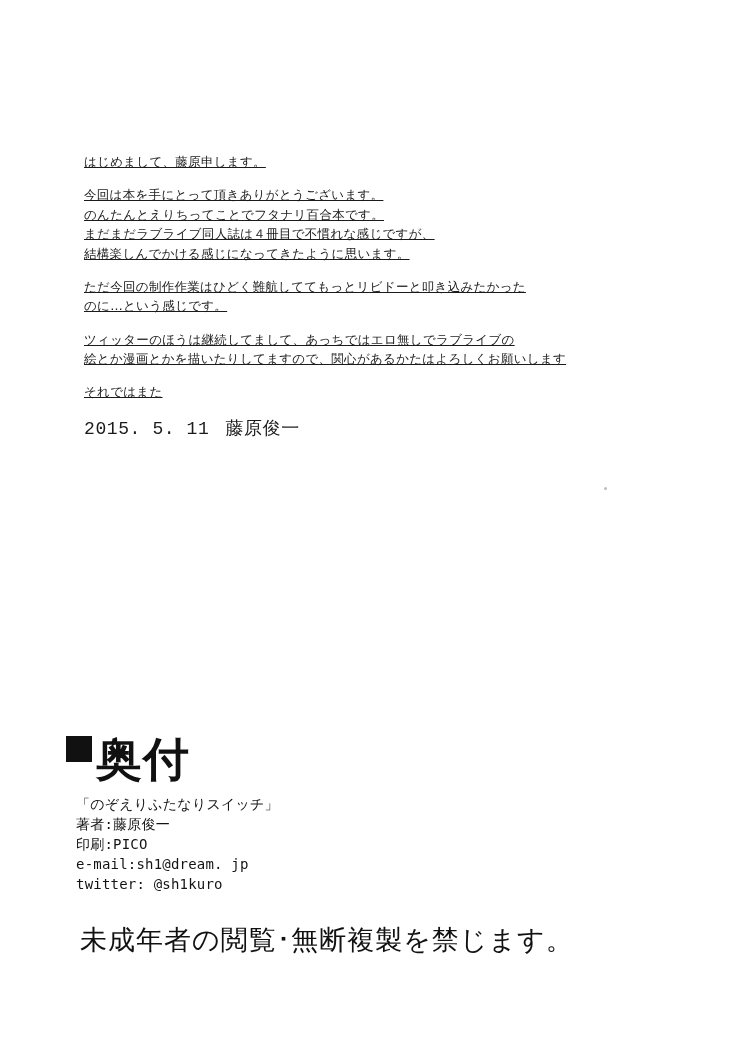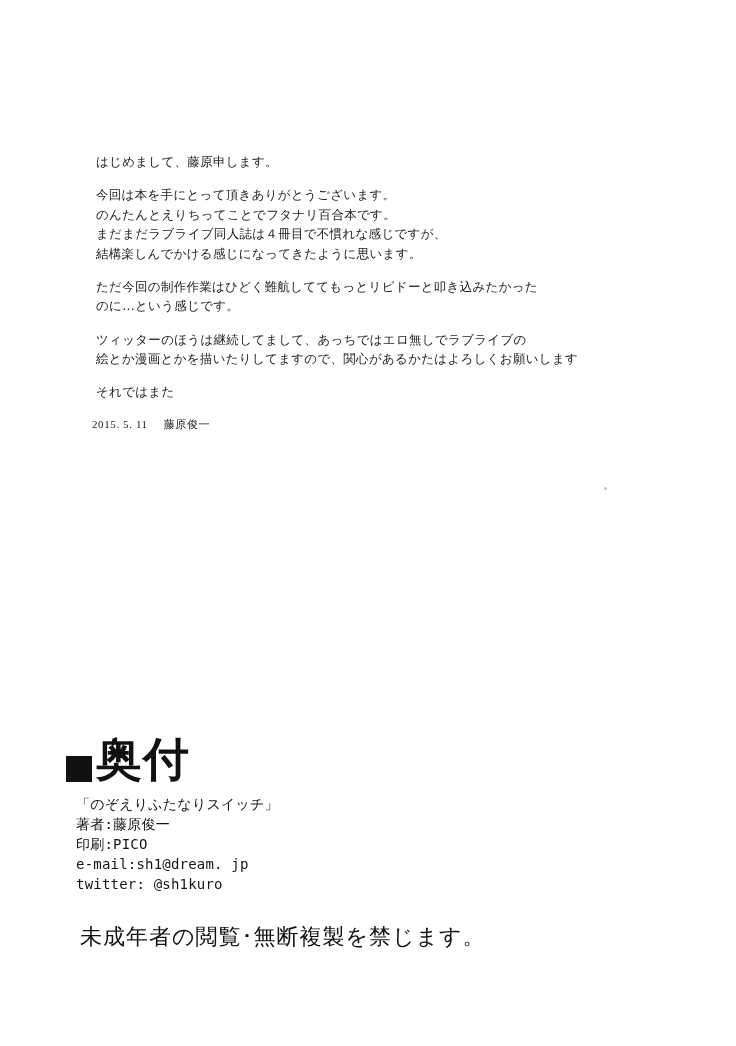--- a/index.html
+++ b/index.html
@@ -38,28 +38,29 @@
     position: absolute;
     left: 84px;
     top: 152px;
     width: 560px;
     font-size: 12.5px;
     line-height: 1.55;
     color: #1b1b1b;
     letter-spacing: 0.3px;
   }
   .para {
-    margin: 0 0 14px 12px;
+    margin: 0 0 14px 0;
     white-space: pre-line;
+    text-decoration: underline;
   }
   .signature {
-    margin: 8px;
-    font-size: 11px;
+    margin: 0;
+    font-size: 18px;
     letter-spacing: 0.6px;
-    font-family: Liberation Serif, serif;
+    font-family: Liberation Mono, monospace;
   }
   .sig-date {
     margin-right: 16px;
   }
 
   .speck {
     position: absolute;
     left: 604px;
     top: 487px;
     width: 3px;
@@ -67,21 +68,21 @@
     background: #bdbdbd;
     border-radius: 50%;
   }
 
   
   .colophon-title {
     position: absolute;
     left: 66px;
     top: 736px;
     display: flex;
-    align-items: flex-end;
+    align-items: flex-start;
     gap: 4px;
   }
   .colophon-square {
     width: 26px;
     height: 26px;
     background: #111111;
     display: inline-block;
   }
   .colophon-title-text {
     font-size: 46px;
@@ -102,21 +103,21 @@
     color: #141414;
   }
   .colophon-lines div {
     white-space: pre;
   }
 
   .notice {
     position: absolute;
     left: 80px;
     top: 922px;
-    font-size: 22px;
+    font-size: 27px;
     letter-spacing: 1px;
     color: #111111;
     font-weight: 500;
   }
 </style>
 </head>
 <body>
 
 <div class="page">
 

